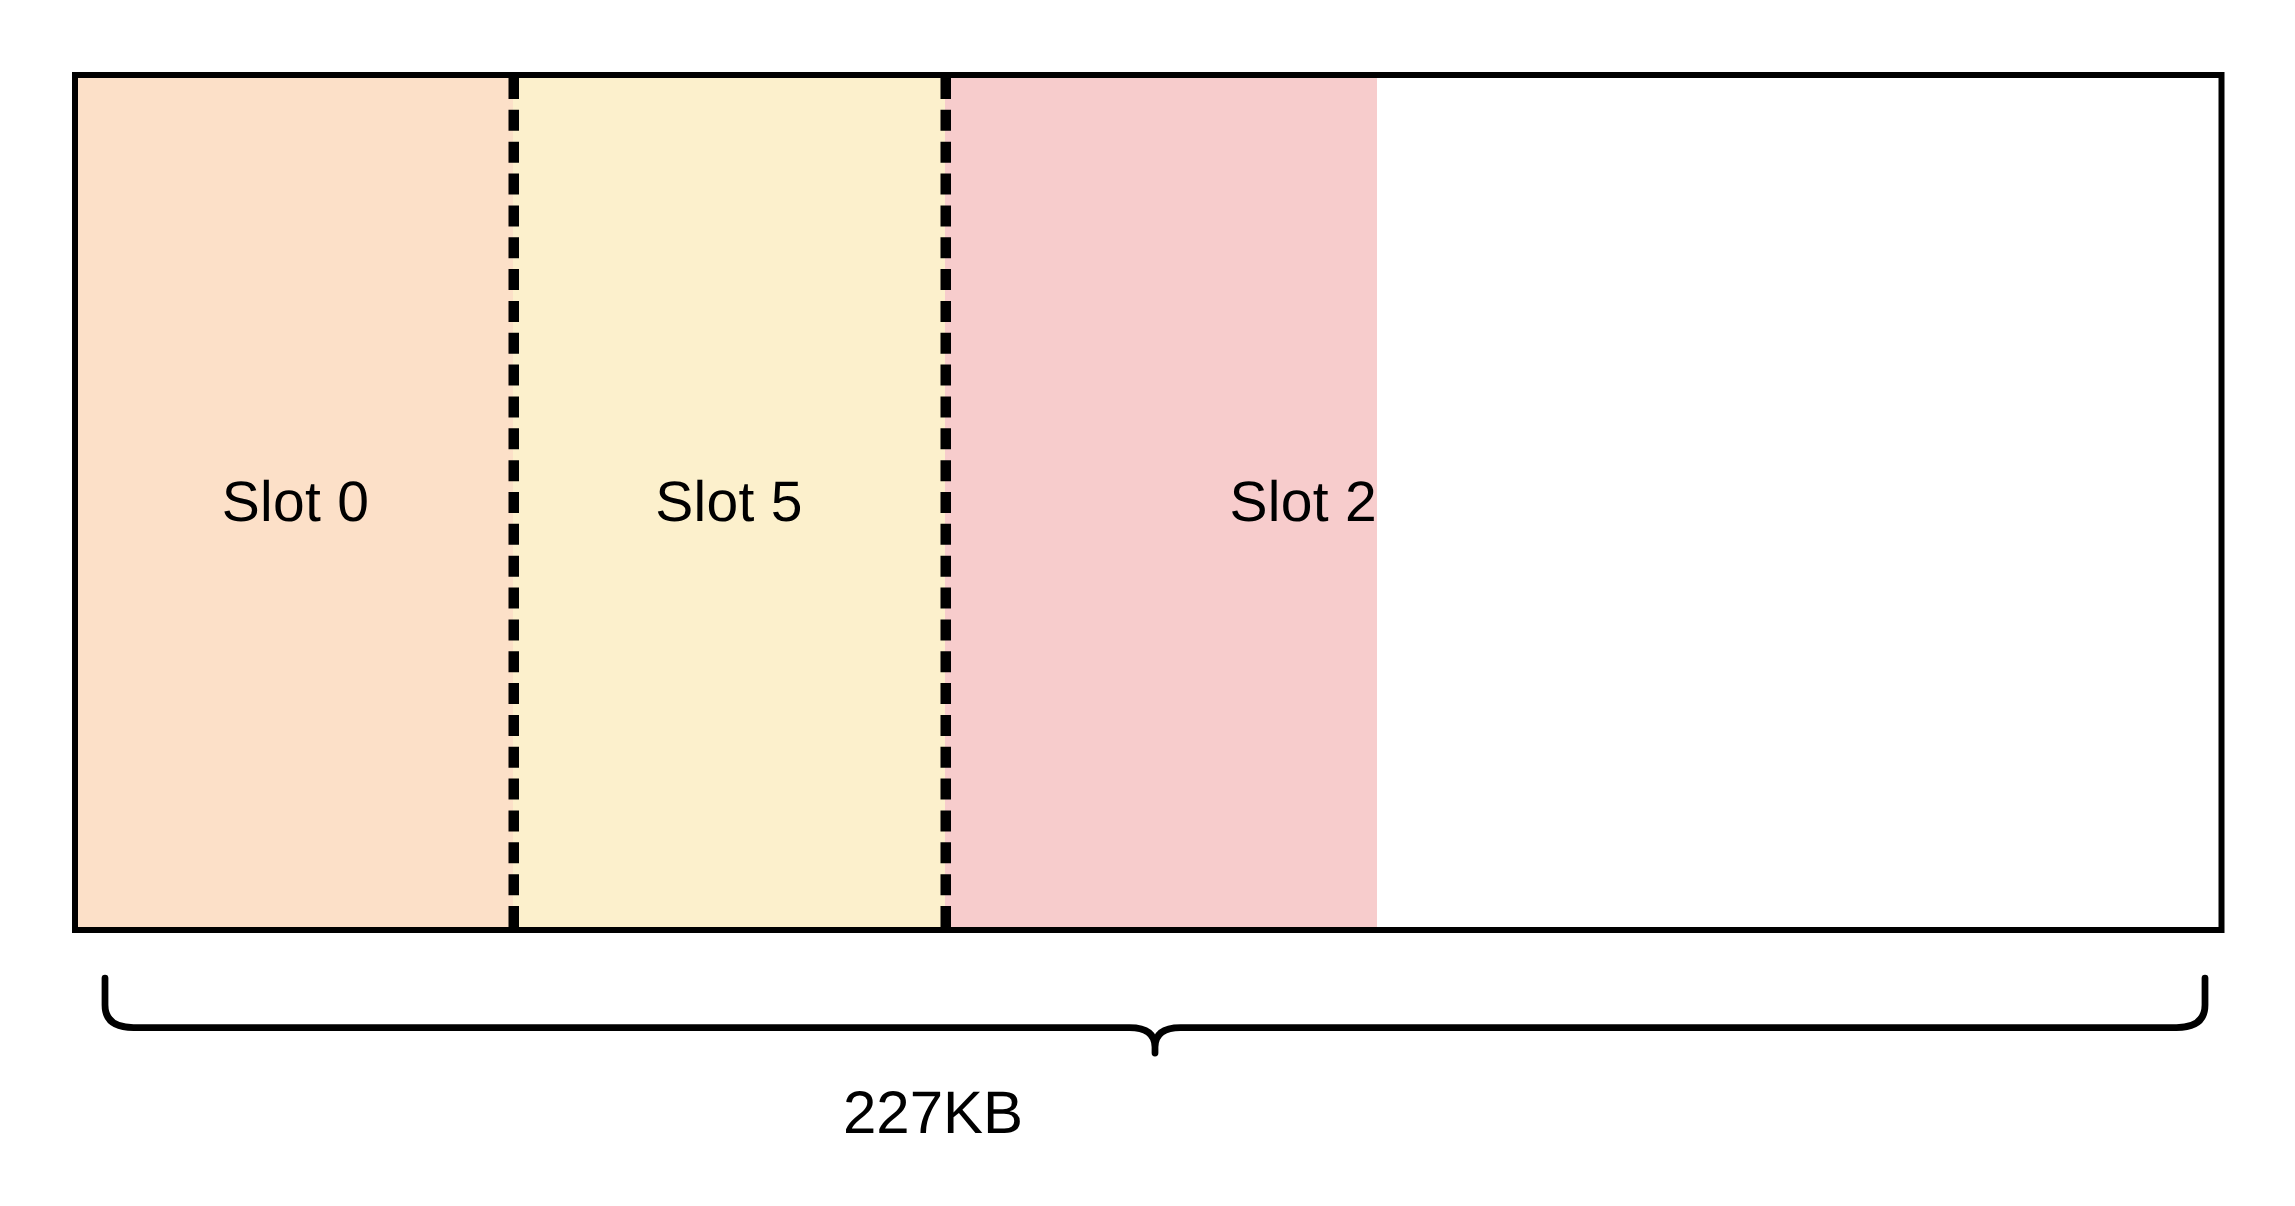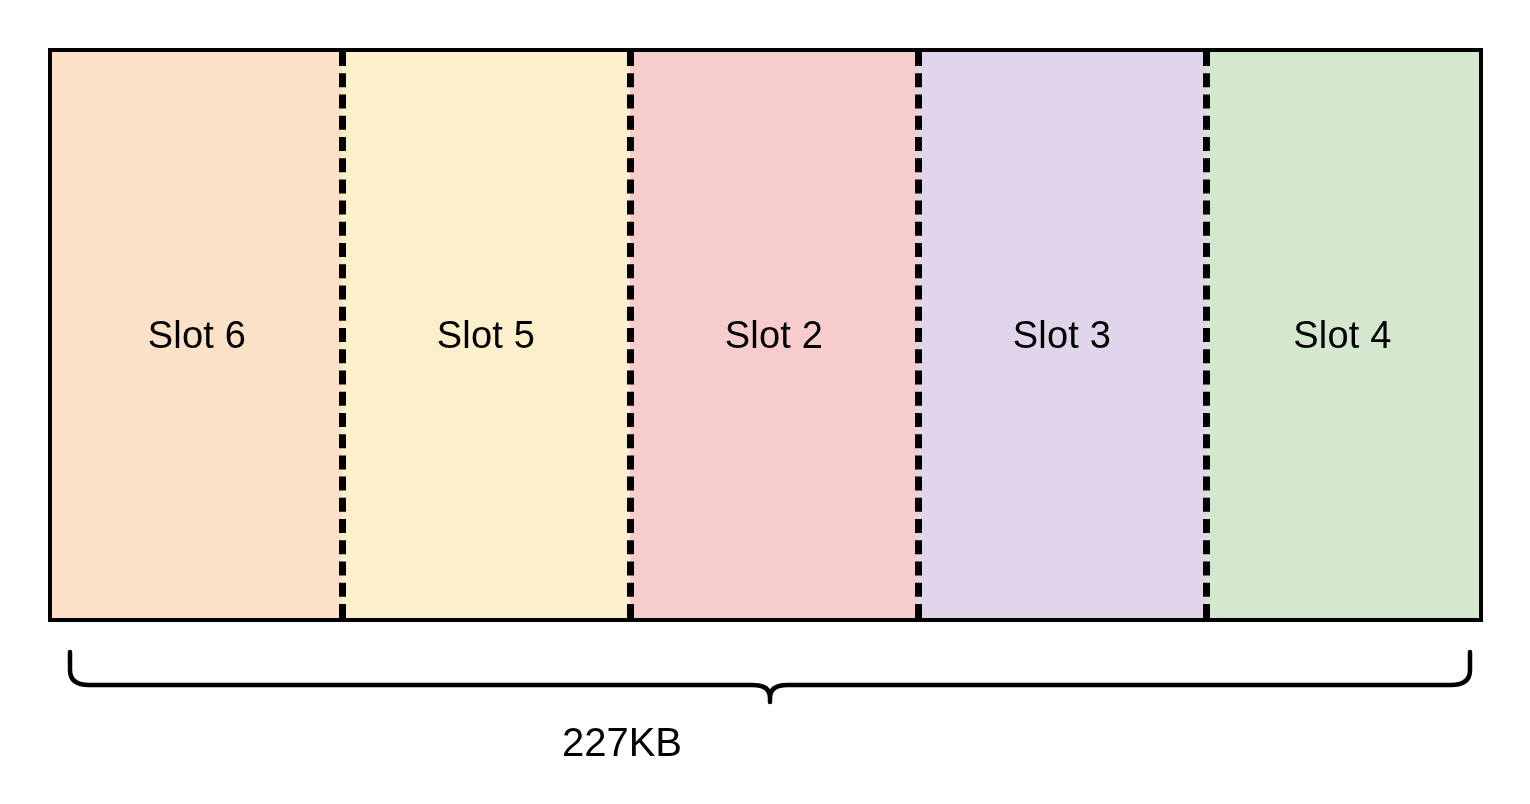--- a/index.html
+++ b/index.html
@@ -95,38 +95,32 @@
   }
 </style>
 </head>
 <body>
 
 <div id="diagram-canvas">
 
   <div class="memory-bar">
 
     <div class="slot" style="background:#FCE0C8; flex: 0 0 290px;">
-      <span class="slot-label">Slot 6</span>
+      <span class="slot-label">Slot 0</span>
     </div>
 
     <div class="slot" style="background:#FCF0CC; flex: 0 0 288px;">
       <span class="slot-label">Slot 5</span>
     </div>
 
-    <div class="slot" style="background:#F7CCCC; flex: 0 0 288px;">
+    <div class="slot" style="background:#F7CCCC; flex: 0 0 288px; justify-content: flex-end;">
       <span class="slot-label">Slot 2</span>
     </div>
 
-    <div class="slot" style="background:#E0D5EA; flex: 0 0 288px;">
-      <span class="slot-label">Slot 3</span>
-    </div>
 
-    <div class="slot" style="background:#D4E8D0; flex: 1 1 auto;">
-      <span class="slot-label">Slot 4</span>
-    </div>
 
   </div>
 
   <svg class="brace-svg" viewBox="0 0 1440 70" preserveAspectRatio="none">
     <path d="M 22,16
              L 22,34
              Q 22,49 41,49
              L 705,49
              Q 722,49 722,62
              L 722,66

